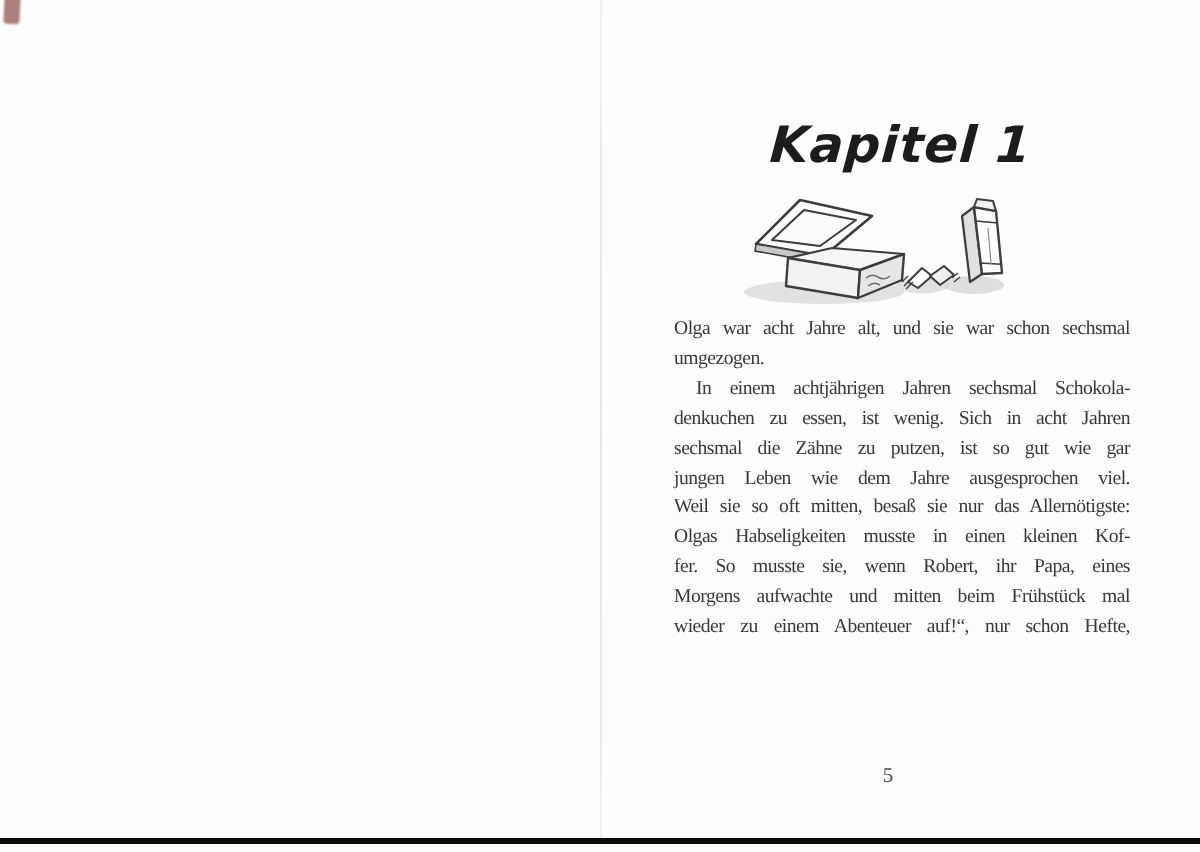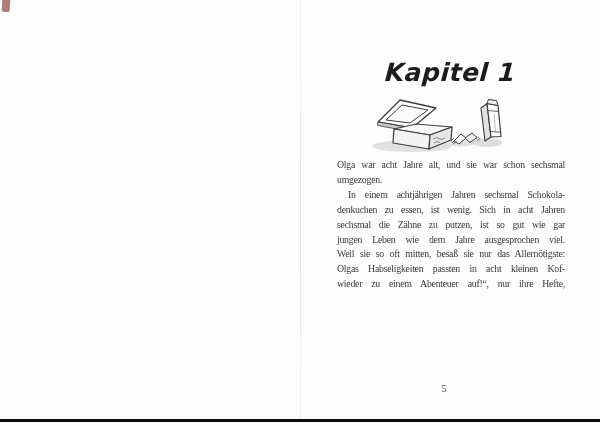--- a/index.html
+++ b/index.html
@@ -86,20 +86,22 @@
 </svg>
 
 <div class="body-text">
     <div class="bline just">Olga war acht Jahre alt, und sie war schon sechsmal</div>
     <div class="bline">umgezogen.</div>
     <div class="bline just ind">In einem achtjährigen Jahren sechsmal Schokola-</div>
     <div class="bline just">denkuchen zu essen, ist wenig. Sich in acht Jahren</div>
     <div class="bline just">sechsmal die Zähne zu putzen, ist so gut wie gar</div>
     <div class="bline just">jungen Leben wie dem Jahre ausgesprochen viel.</div>
     <div class="bline just">Weil sie so oft mitten, besaß sie nur das Allernötigste:</div>
-    <div class="bline just">Olgas Habseligkeiten passten in acht kleinen Kof-</div>
-    <div class="bline just">wieder zu einem Abenteuer auf!“, nur ihre Hefte,</div>
+    <div class="bline just">Olgas Habseligkeiten musste in einen kleinen Kof-</div>
+    <div class="bline just">fer. So musste sie, wenn Robert, ihr Papa, eines</div>
+    <div class="bline just">Morgens aufwachte und mitten beim Frühstück mal</div>
+    <div class="bline just">wieder zu einem Abenteuer auf!“, nur schon Hefte,</div>
   </div>
 
 <div class="page-number">5</div>
 
 <div class="corner-mark"></div>
 <div class="bottom-edge"></div>
 
 </body></html>

